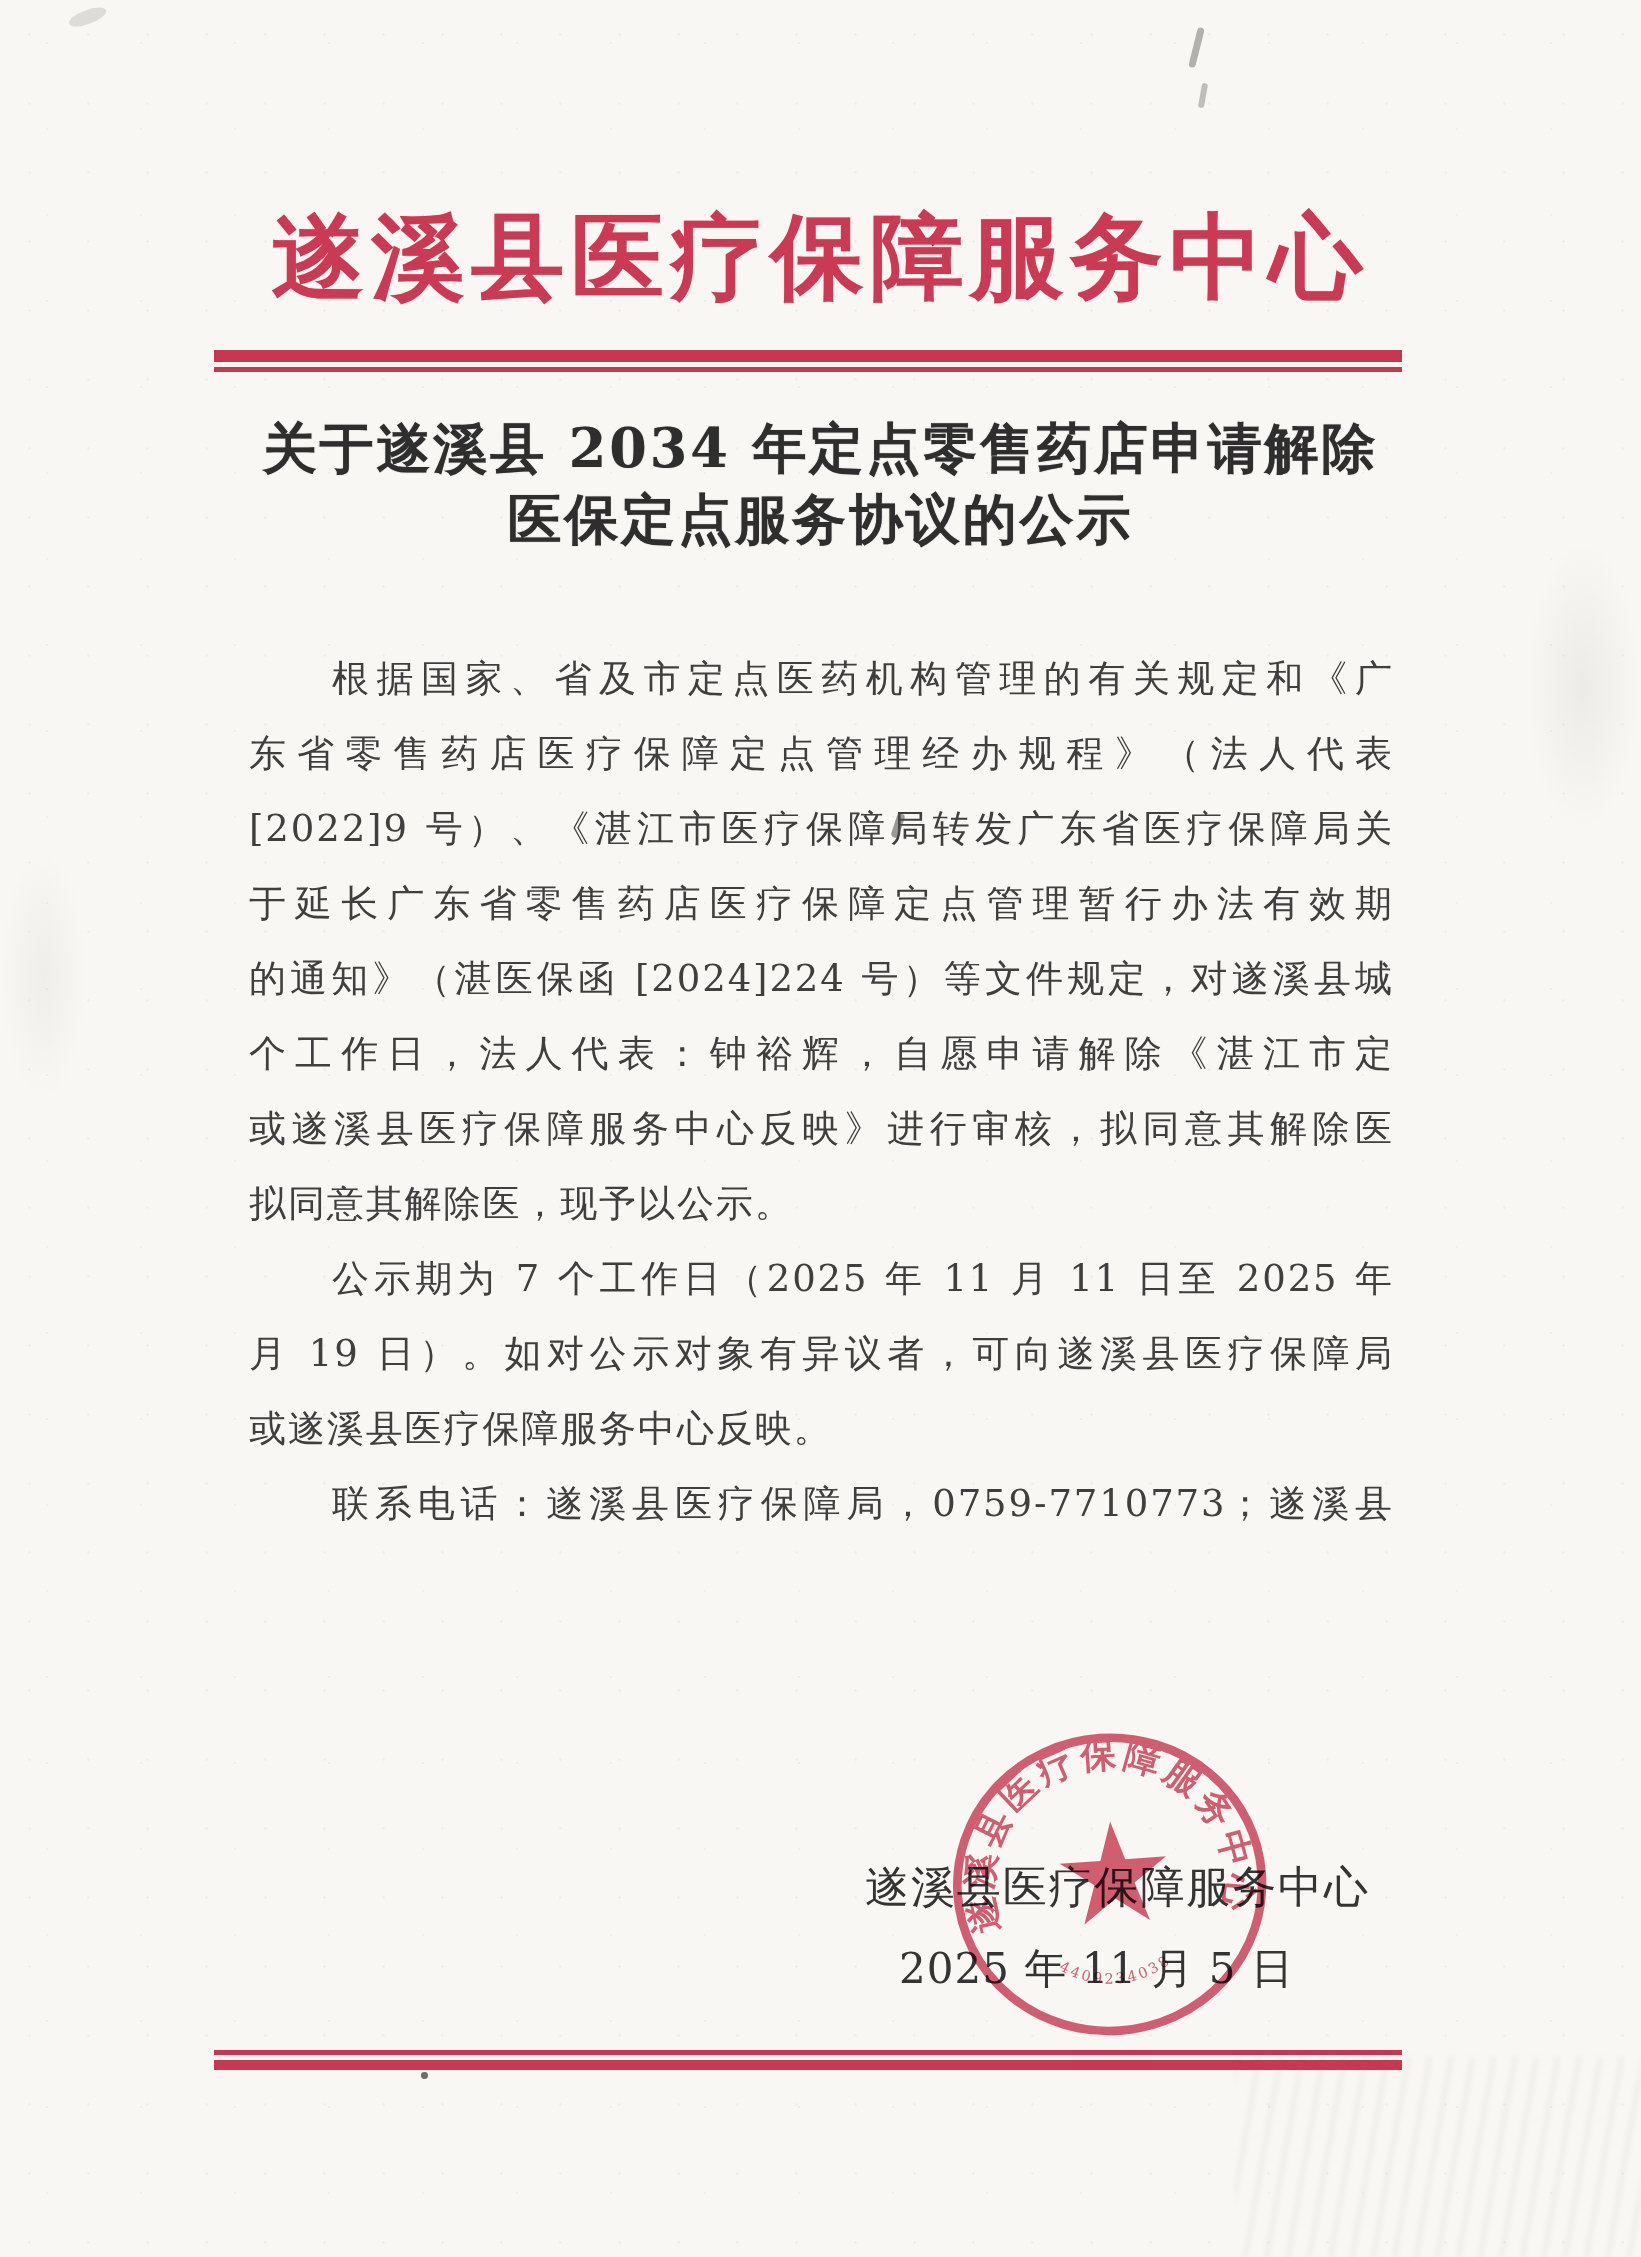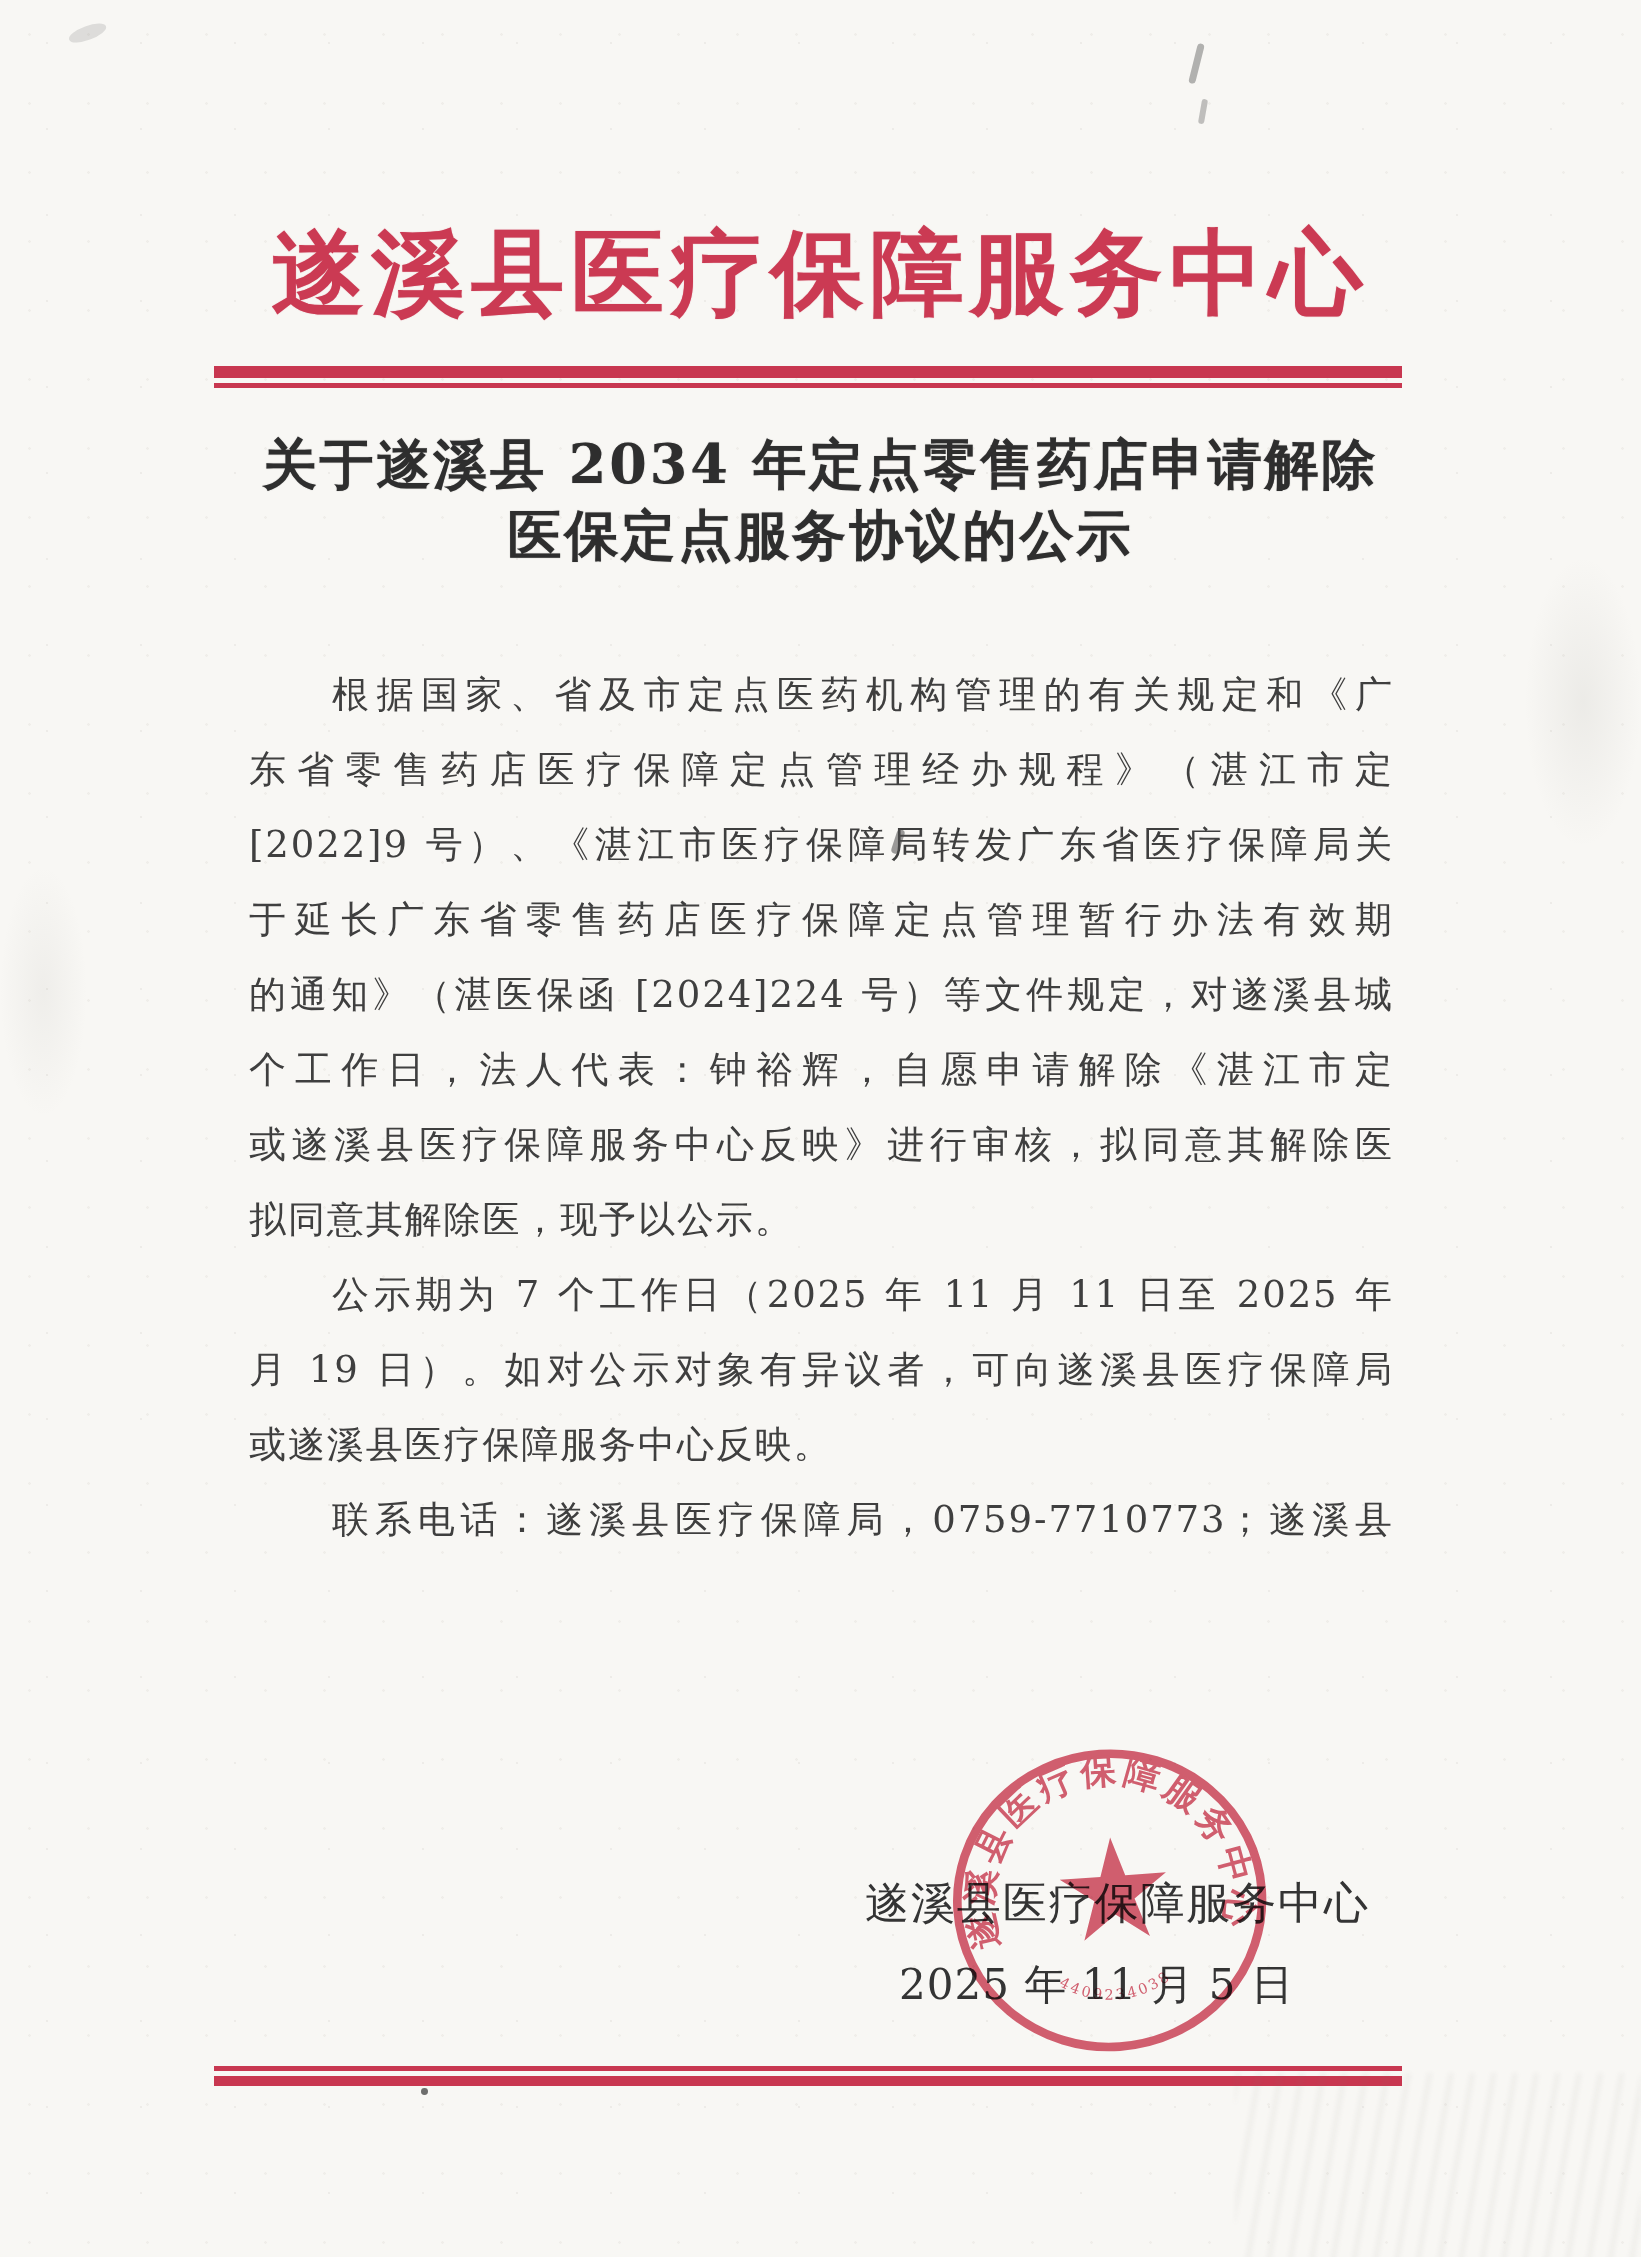--- a/index.html
+++ b/index.html
@@ -5,21 +5,21 @@
   html,body{margin:0;padding:0;}
   body{
     width:1641px;height:2257px;position:relative;overflow:hidden;
     background-color:#f8f7f4;
     background-image:
       radial-gradient(rgba(190,186,178,.18) 1px, transparent 1.4px),
       radial-gradient(rgba(175,170,162,.12) 1px, transparent 1.4px);
     background-size:94px 86px,59px 69px;
     font-family:"DejaVu Serif","Liberation Serif",serif;
   }
-  .page{position:absolute;inset:0;margin-top:16px;}
+  .page{position:absolute;inset:0;}
 
   
   .letterhead{
     position:absolute;top:189px;left:0;width:1641px;height:135px;
     text-align:center;font-size:93px;font-weight:700;line-height:135px;
     color:#cb3a53;letter-spacing:6.8px;
     text-shadow:0 0 1px rgba(203,58,83,.55);
     white-space:nowrap;
   }
   .rule{position:absolute;left:214px;width:1188px;}
@@ -100,21 +100,21 @@
     <div class="bar b2"></div>
   </div>
 
   <div class="doc-title">
     <div>关于遂溪县 2034 年定点零售药店申请解除</div>
     <div>医保定点服务协议的公示</div>
   </div>
 
   <div class="body-text">
     <div class="line full first">根据国家、省及市定点医药机构管理的有关规定和《广</div>
-    <div class="line full">东省零售药店医疗保障定点管理经办规程》（湛江市定</div>
+    <div class="line full">东省零售药店医疗保障定点管理经办规程》（法人代表</div>
     <div class="line full">[2022]9 号）、《湛江市医疗保障局转发广东省医疗保障局关</div>
     <div class="line full">于延长广东省零售药店医疗保障定点管理暂行办法有效期</div>
     <div class="line full">的通知》（湛医保函 [2024]224 号）等文件规定，对遂溪县城</div>
     <div class="line full">个工作日，法人代表：钟裕辉，自愿申请解除《湛江市定</div>
     <div class="line full">或遂溪县医疗保障服务中心反映》进行审核，拟同意其解除医</div>
     <div class="line last">拟同意其解除医，现予以公示。</div>
     <div class="line full first">公示期为 7 个工作日（2025 年 11 月 11 日至 2025 年 11</div>
     <div class="line full">月 19 日）。如对公示对象有异议者，可向遂溪县医疗保障局</div>
     <div class="line last">或遂溪县医疗保障服务中心反映。</div>
     <div class="line full first">联系电话：遂溪县医疗保障局，0759-7710773；遂溪县</div>

